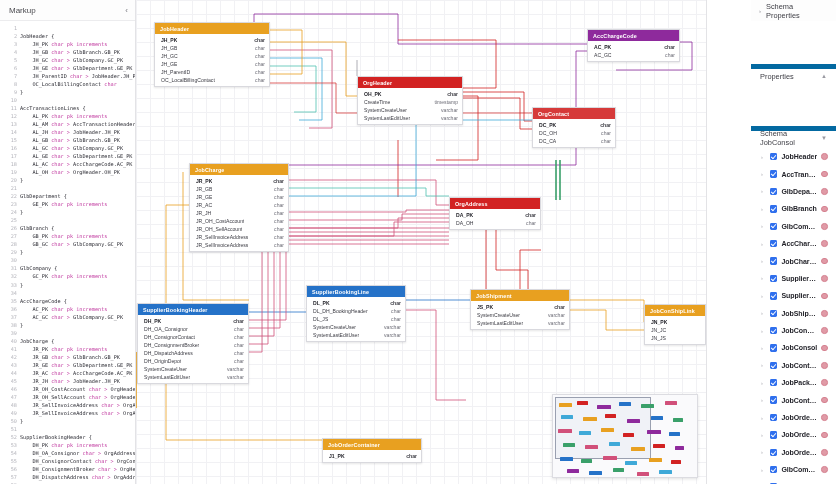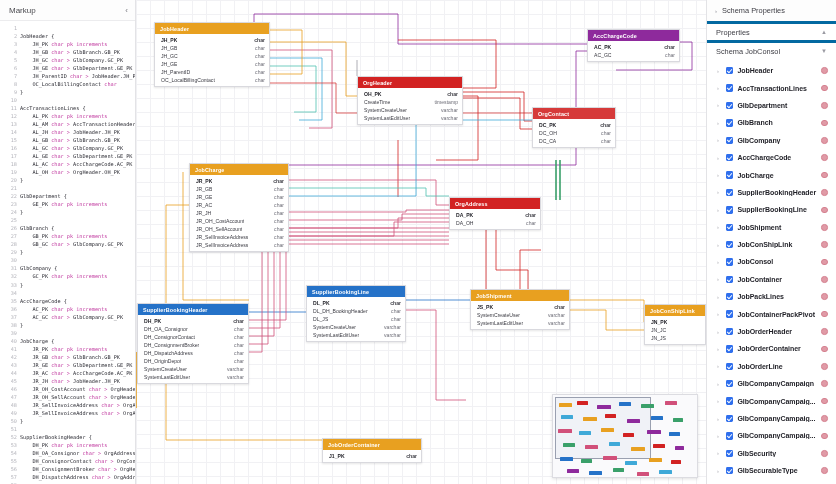--- a/index.html
+++ b/index.html
@@ -78,30 +78,30 @@
     box-shadow:0 1px 3px rgba(0,0,0,.12); overflow:hidden;
   }
   .mm { position:absolute; border-radius:.5px; }
   #mm-view {
     position:absolute; border:1px solid #9aa0b0; background:rgba(120,140,190,.07);
   }
   
   #right-panel {
     position:absolute; right:0; top:0; width:130px; height:484px;
     background:#ffffff; border-left:1px solid #e3e3e6;
-    display:flex; flex-direction:column; overflow:hidden;
+    display:flex; flex-direction:column; overflow:hidden;padding-left:44px;
   }
   .rp-top {
     height:21px; display:flex; align-items:center; gap:5px;
     padding:0 8px; font-size:7.4px; color:#3d3d44; background:#fdfdfd;
   }
   .rp-sec {
     height:19px; display:flex; align-items:center; justify-content:space-between;
     padding:0 9px; font-size:7.4px; color:#3d3d44;
-    border-top:3px solid #0369a1; background:#ffffff;
+    border-top:5px solid #0369a1; background:#ffffff;margin-top:43px;
   }
   .rp-sec .chev { font-size:6px; color:#9a9aa2; }
   #entity-list { flex:1; overflow:hidden; padding-top:3px; }
   .ent {
     display:flex; align-items:center; height:17.4px;
     padding:0 8px 0 10px; gap:4px; font-size:7px; color:#1f1f26;
   }
   .ent .twisty { width:5px; font-size:5.5px; color:#a6a6ae; flex:0 0 5px; }
   .ent .cb {
     width:7.4px; height:7.4px; flex:0 0 7.4px; border-radius:1.4px;

